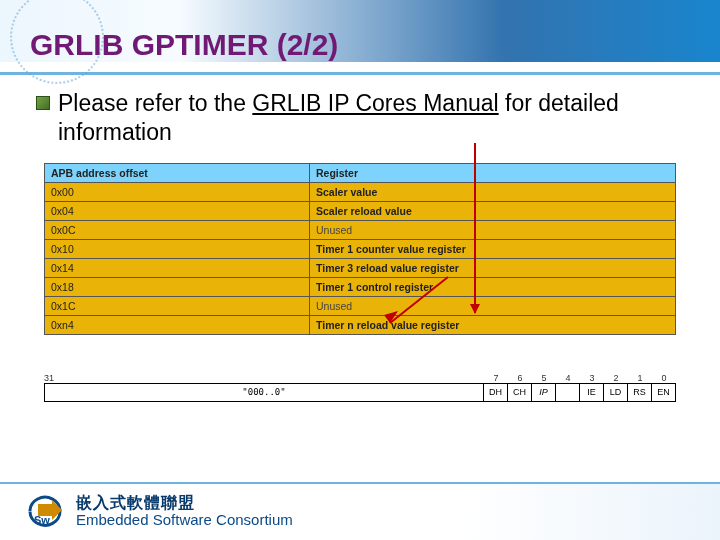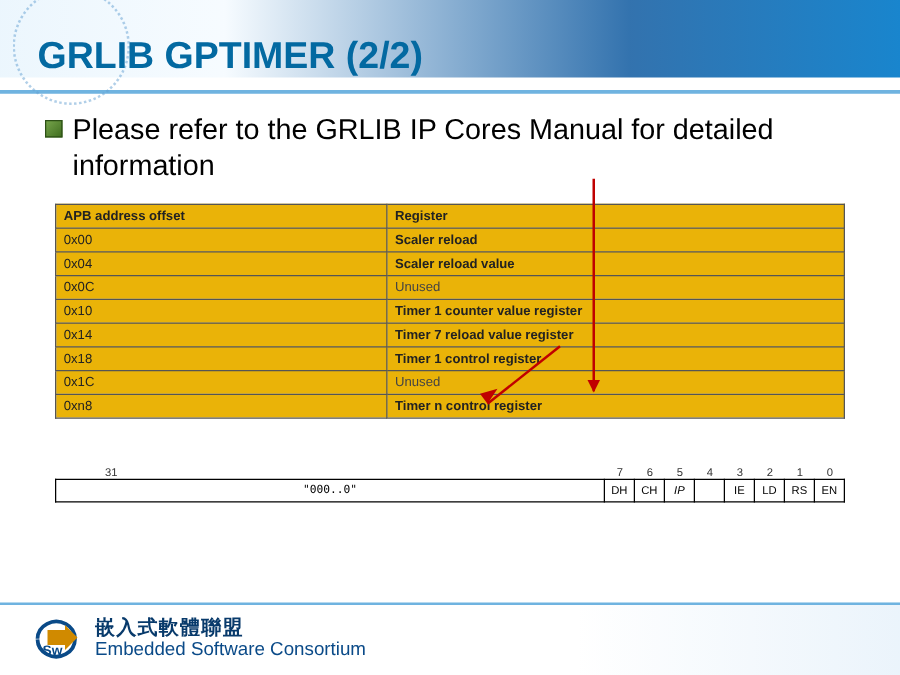--- a/index.html
+++ b/index.html
@@ -34,21 +34,21 @@
     left: 30px; top: 10px;
     width: 90px; height: 90px;
     border: 2px dotted rgba(100,160,210,0.5);
     border-radius: 50%;
   }
   .title {
     position: relative;
     z-index: 2;
     font-size: 30px;
     font-weight: bold;
-    color: #0369a1;
+    color: #701a75;
     padding: 28px 0 6px 30px;
   }
   .title-underline {
     margin-left: 0;
     height: 3px;
     width: 720px;
     background: #6fb3e0;
     margin-top: 4px;
   }
   .content {
@@ -64,39 +64,39 @@
     color: #000;
     line-height: 1.25;
   }
   .bullet-icon {
     width: 14px; height: 14px;
     background: linear-gradient(135deg,#7aa84e,#3d6b1d);
     box-shadow: inset 0 0 0 1px #2d5016;
     margin-top: 7px;
     flex: none;
   }
-  .bullet-text .link { }
+  .bullet-text .link { text-decoration: underline; }
   .table-wrap {
     margin: 16px 8px 0 8px;
   }
   table.reg {
     width: 100%;
     border-collapse: collapse;
     font-size: 10.5px;
   }
   table.reg th, table.reg td {
     border: 1px solid #555;
     padding: 3px 6px;
     text-align: left;
     color: #222;
     background: #eab308;
   }
   table.reg th {
     font-weight: bold;
-    background: #eab308;
+    background: #7dd3fc;
   }
   table.reg td.regname { font-weight: bold; }
   table.reg tr.unused td.regname { font-weight: normal; color:#444;}
   .bitfield-wrap {
     margin: 38px 8px 0 8px;
     position: relative;
   }
   table.bits {
     width: 100%;
     border-collapse: collapse;
@@ -189,66 +189,66 @@
     <table class="reg">
       <thead>
         <tr>
           <th style="width:42%">APB address offset</th>
           <th>Register</th>
         </tr>
       </thead>
       <tbody id="reg-body">
           <tr>
             <td>0x00</td>
-            <td class="regname">Scaler reload</td>
+            <td class="regname">Scaler value</td>
           </tr>
           <tr>
             <td>0x04</td>
             <td class="regname">Scaler reload value</td>
           </tr>
           <tr class="unused">
             <td>0x0C</td>
             <td class="regname" style="font-weight: normal;">Unused</td>
           </tr>
           <tr>
             <td>0x10</td>
             <td class="regname">Timer 1 counter value register</td>
           </tr>
           <tr>
             <td>0x14</td>
-            <td class="regname">Timer 7 reload value register</td>
+            <td class="regname">Timer 3 reload value register</td>
           </tr>
           <tr>
             <td>0x18</td>
             <td class="regname">Timer 1 control register</td>
           </tr>
           <tr class="unused">
             <td>0x1C</td>
             <td class="regname" style="font-weight: normal;">Unused</td>
           </tr>
           <tr>
-            <td>0xn8</td>
-            <td class="regname">Timer n control register</td>
+            <td>0xn4</td>
+            <td class="regname">Timer n reload value register</td>
           </tr>
         </tbody>
     </table>
   </div>
 
   <div class="arrow arrow1" style="left:474px; top:68px; height:170px;">
     <div class="arrow-line"></div>
     <div class="arrow-head"></div>
   </div>
   <svg style="position:absolute; left:380px; top:198px; width:80px; height:62px; z-index:3;">
     <line x1="68" y1="4" x2="10" y2="50" stroke="#c00000" stroke-width="2"></line>
     <polygon points="10,50 18,38 4,42" fill="#c00000"></polygon>
   </svg>
 
   <div class="bitfield-wrap">
     <div style="display:flex;">
-      <div style="flex:1; font-size:9px; color:#333;margin-left:40px;">31</div>
+      <div style="flex:1; font-size:9px; color:#333;">31</div>
       <div id="bit-nums" style="display:flex;">
           <div style="width: 24px; text-align: center; font-size: 9px; color: rgb(51, 51, 51);">7</div>
           <div style="width: 24px; text-align: center; font-size: 9px; color: rgb(51, 51, 51);">6</div>
           <div style="width: 24px; text-align: center; font-size: 9px; color: rgb(51, 51, 51);">5</div>
           <div style="width: 24px; text-align: center; font-size: 9px; color: rgb(51, 51, 51);">4</div>
           <div style="width: 24px; text-align: center; font-size: 9px; color: rgb(51, 51, 51);">3</div>
           <div style="width: 24px; text-align: center; font-size: 9px; color: rgb(51, 51, 51);">2</div>
           <div style="width: 24px; text-align: center; font-size: 9px; color: rgb(51, 51, 51);">1</div>
           <div style="width: 24px; text-align: center; font-size: 9px; color: rgb(51, 51, 51);">0</div>
         </div>

